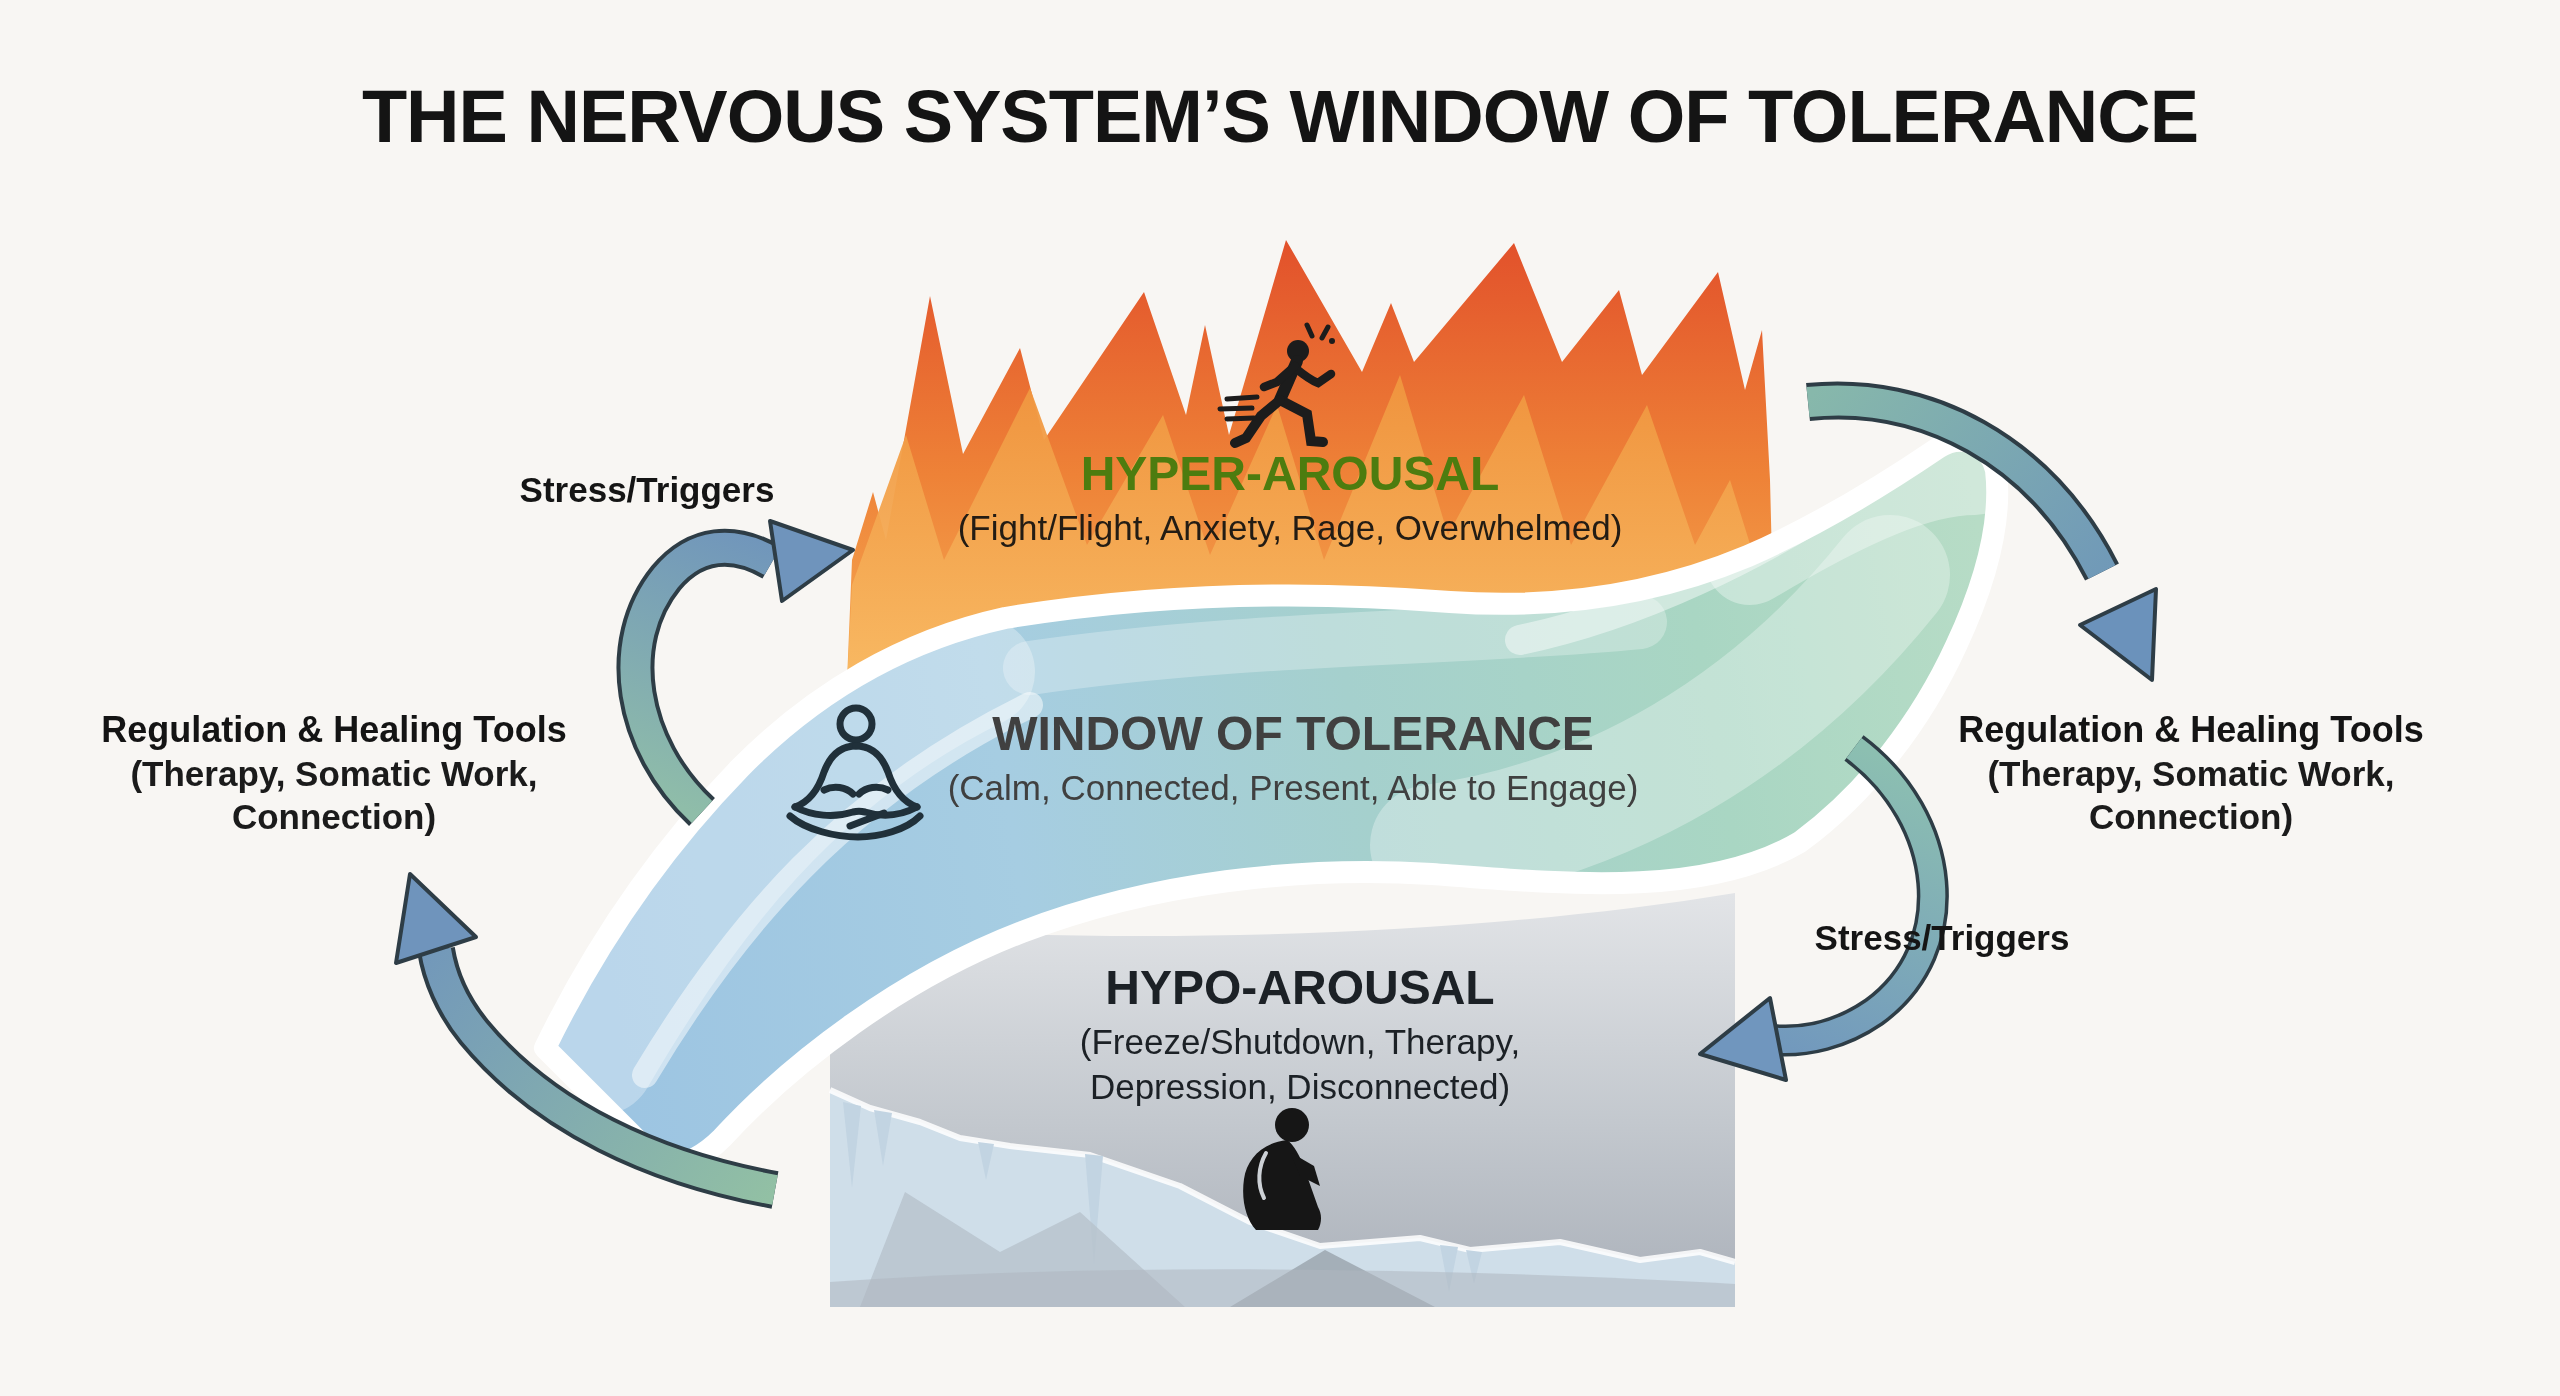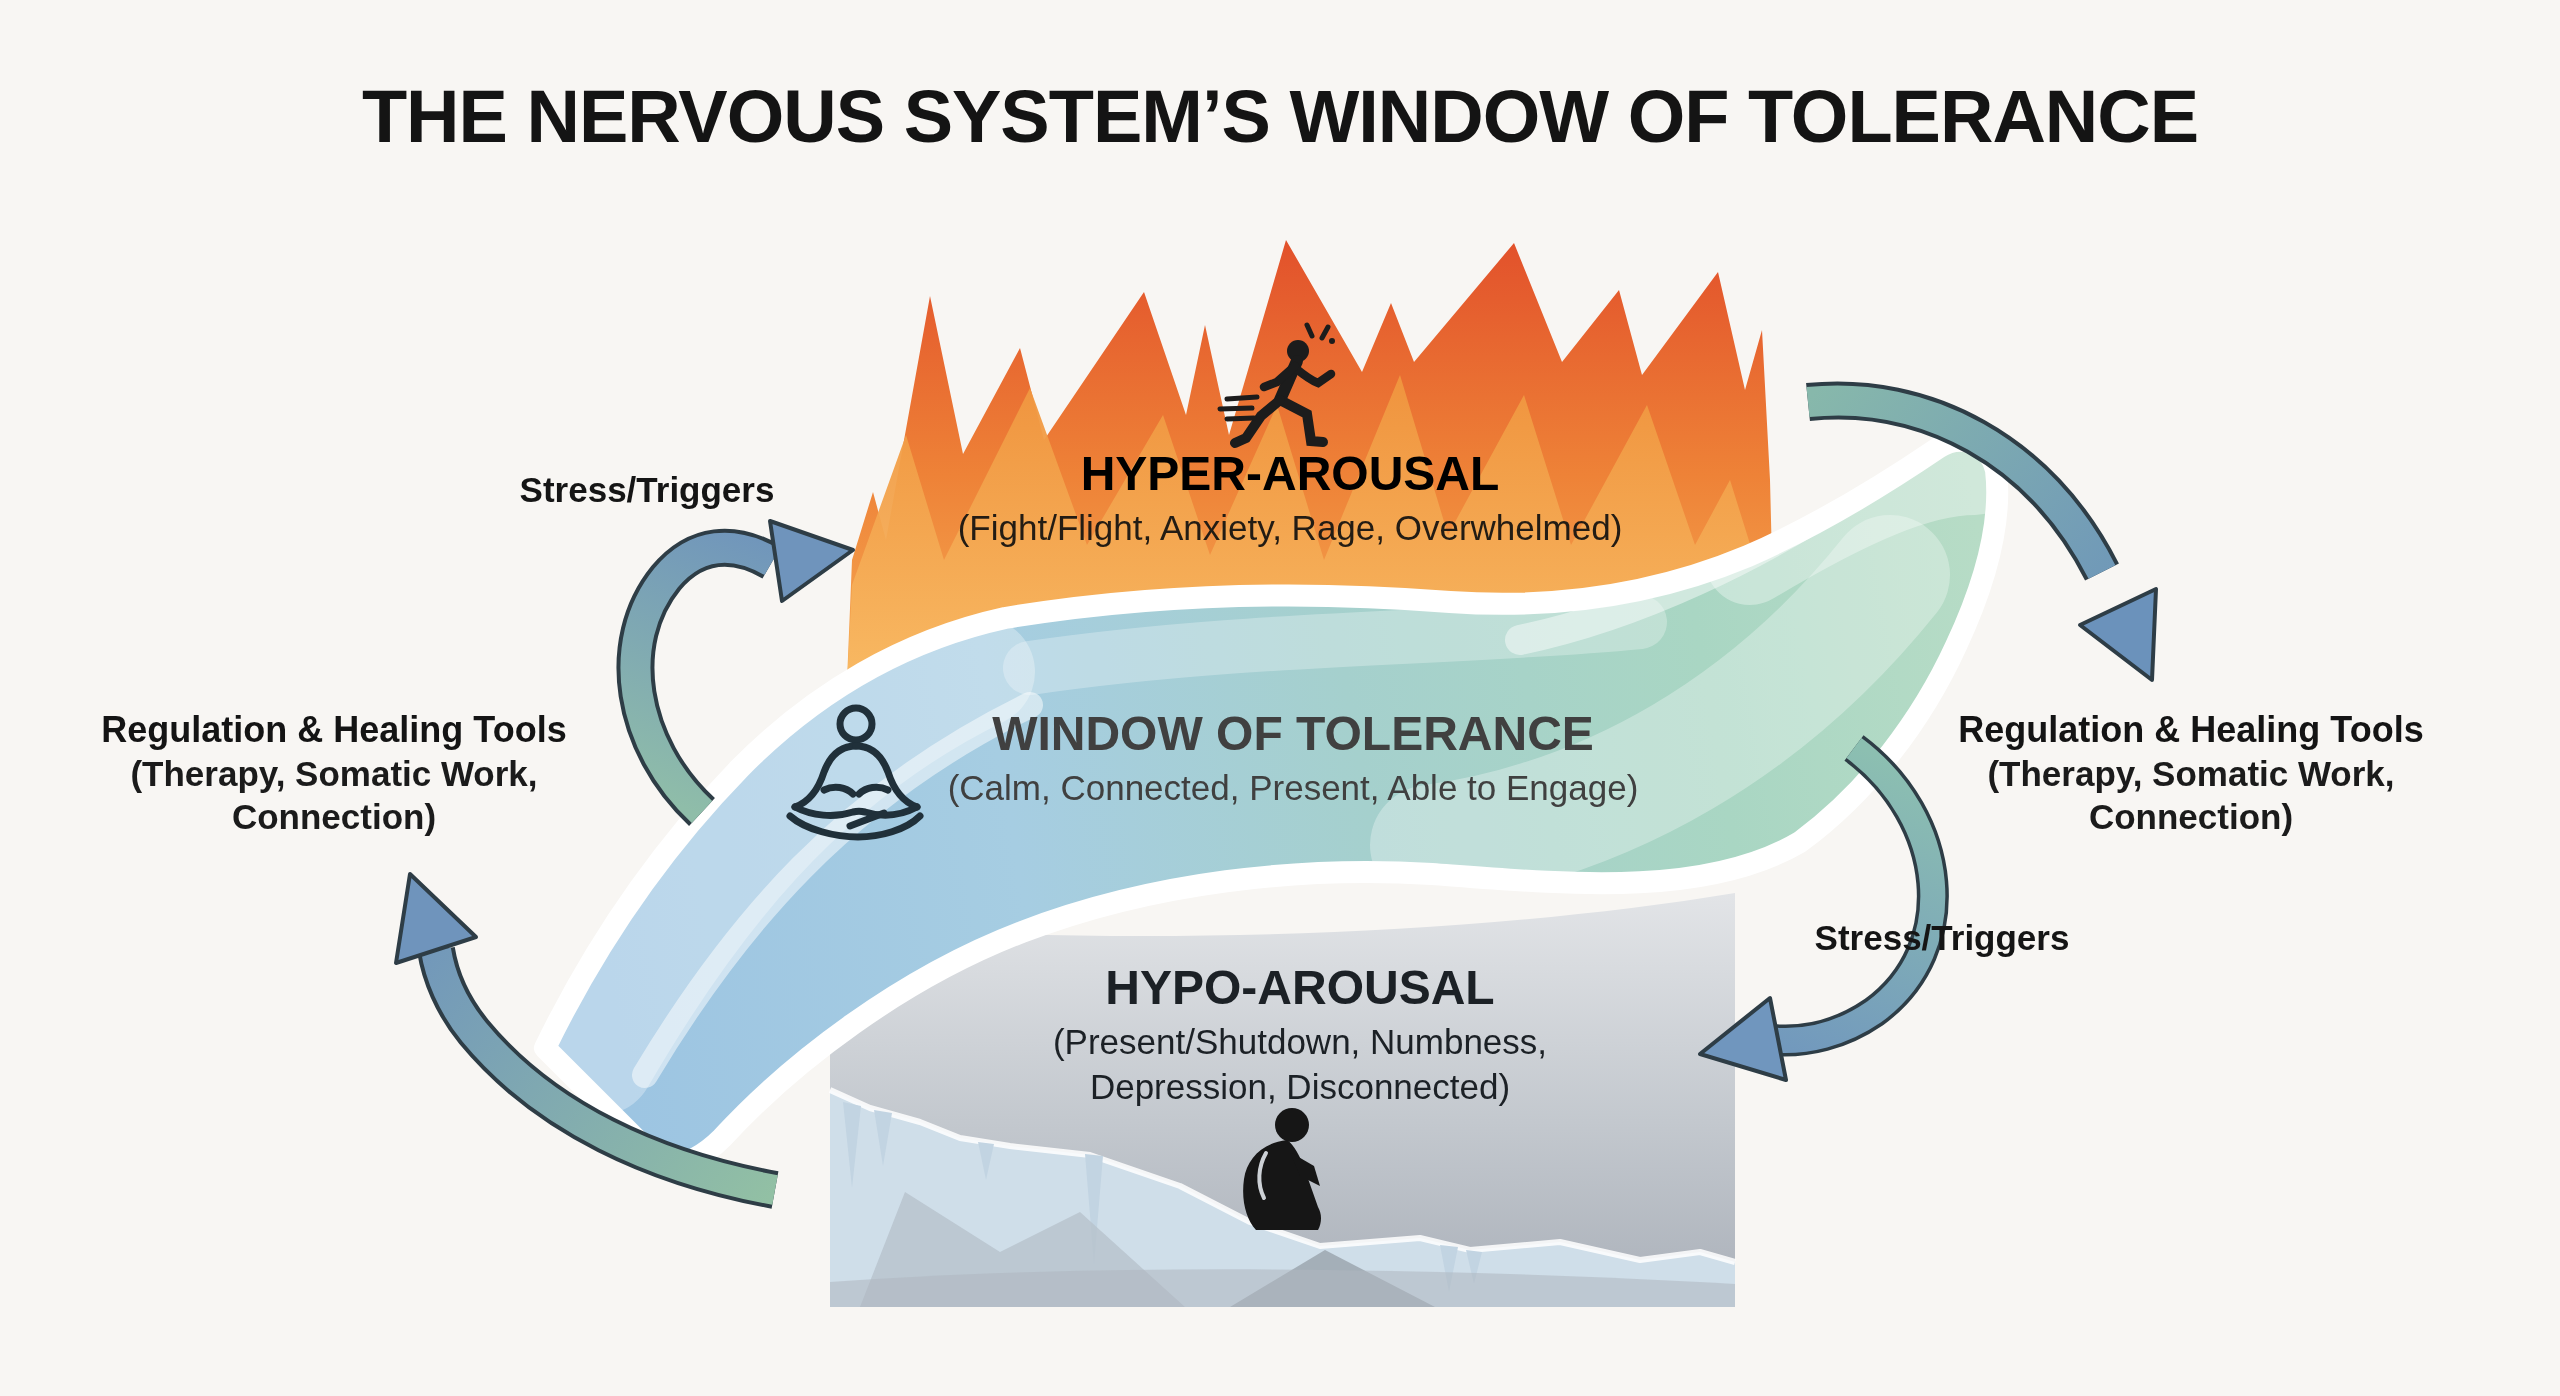--- a/index.html
+++ b/index.html
@@ -11,21 +11,21 @@
     font-family:"Liberation Sans", sans-serif;
     color:#1d1d1d;
     padding-left:32px;
   }
   svg.scene{position:absolute;left:0;top:0;}
   .txt{position:absolute;text-align:center;}
   .title{
     left:0;width:2560px;top:74px;
     font-size:74px;font-weight:700;letter-spacing:-1px;color:#141414;
   }
-  .zone-heading{font-size:48px;font-weight:700;color:#000000;line-height:56px;}
+  .zone-heading{font-size:48px;font-weight:700;color:#4d7c0f;line-height:56px;}
   .zone-sub{font-size:35px;font-weight:400;color:#231c14;line-height:44px;margin-top:4px;}
   .hyper-block{left:840px;top:446px;width:900px;}
   .window-block{left:843px;top:706px;width:900px;}
   .window-block .zone-heading,.window-block .zone-sub{color:#404040;}
   .hypo-block{left:850px;top:960px;width:900px;}
   .hypo-block .zone-heading,.hypo-block .zone-sub{color:#1c2126;}
   .side-label{font-size:35px;font-weight:700;color:#151515;text-align:center;}
   .stress-left{left:447px;top:470px;width:400px;}
   .stress-right{left:1742px;top:918px;width:400px;}
   .reg-block{width:560px;}
@@ -215,21 +215,21 @@
     <div class="zone-sub">(Fight/Flight, Anxiety, Rage, Overwhelmed)</div>
   </div>
 
   <div class="txt window-block">
     <div class="zone-heading">WINDOW OF TOLERANCE</div>
     <div class="zone-sub">(Calm, Connected, Present, Able to Engage)</div>
   </div>
 
   <div class="txt hypo-block">
     <div class="zone-heading">HYPO-AROUSAL</div>
-    <div class="zone-sub">(Present/Shutdown, Numbness,</div>
+    <div class="zone-sub">(Freeze/Shutdown, Therapy,</div>
     <div class="zone-sub" style="margin-top:1px;">Depression, Disconnected)</div>
   </div>
 
   <div class="txt side-label stress-left">Stress/Triggers</div>
 
   <div class="txt side-label stress-right">Stress/Triggers</div>
 
   <div class="txt reg-block reg-left">
     <div class="reg-heading">Regulation &amp; Healing Tools</div>
     <div class="reg-line">(Therapy, Somatic Work,</div>

